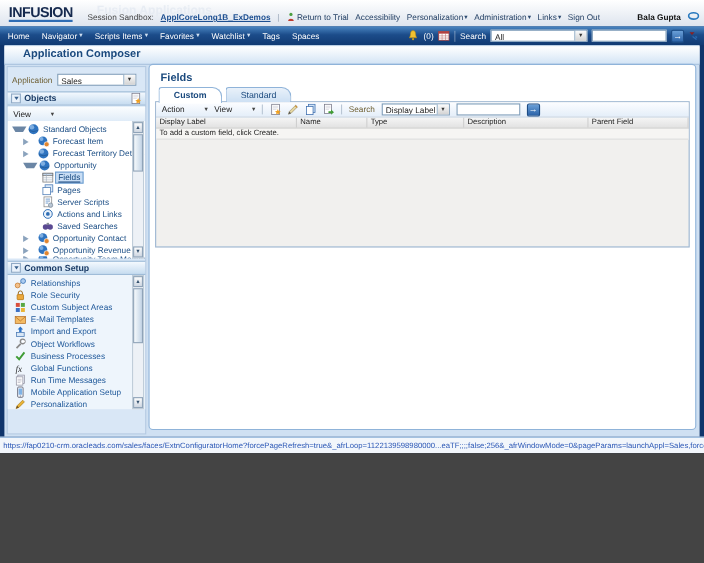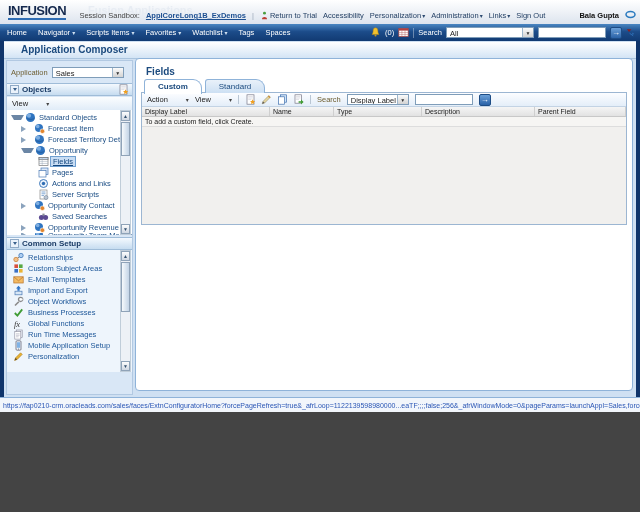--- a/index.html
+++ b/index.html
@@ -316,58 +316,58 @@
                 <rect x="3" y="1" width="7" height="6.5" fill="#dce9f8" stroke="#4a7ab5" stroke-width=".7"></rect>
                 <rect x="1" y="3.5" width="7" height="6.5" fill="#fff" stroke="#4a7ab5" stroke-width=".7"></rect>
               </svg>
             </span>
             <span class="tlabel">Pages</span>
           </div>
           <div class="trow" style="padding-left: 24px;">
             <span class="tw"></span>
             <span class="ic">
               <svg viewBox="0 0 11 11">
-                <circle cx="5.5" cy="5.5" r="4" fill="#eaf2fb" stroke="#2e6db4" stroke-width=".9"></circle>
-                <circle cx="5.5" cy="5.5" r="1.7" fill="#2e6db4"></circle>
-              </svg>
-            </span>
-            <span class="tlabel">Actions and Links</span>
-          </div>
-          <div class="trow" style="padding-left: 24px;">
-            <span class="tw"></span>
-            <span class="ic">
-              <svg viewBox="0 0 11 11">
                 <rect x="2" y="1" width="7" height="9" fill="#fff" stroke="#888" stroke-width=".7"></rect>
                 <path d="M3.5 3 H7.5 M3.5 4.8 H7.5 M3.5 6.6 H6" stroke="#2e6db4" stroke-width=".6"></path>
                 <circle cx="8" cy="8.5" r="2" fill="#b9c6d4" stroke="#667788" stroke-width=".5"></circle>
               </svg>
             </span>
             <span class="tlabel">Server Scripts</span>
           </div>
+          <div class="trow" style="padding-left: 24px;">
+            <span class="tw"></span>
+            <span class="ic">
+              <svg viewBox="0 0 11 11">
+                <circle cx="5.5" cy="5.5" r="4" fill="#eaf2fb" stroke="#2e6db4" stroke-width=".9"></circle>
+                <circle cx="5.5" cy="5.5" r="1.7" fill="#2e6db4"></circle>
+              </svg>
+            </span>
+            <span class="tlabel">Actions and Links</span>
+          </div>
+          <div class="trow" style="padding-left: 24px;">
+            <span class="tw"></span>
+            <span class="ic">
+              <svg viewBox="0 0 11 11">
+                <rect x="4.4" y="2.6" width="2.2" height="3" fill="#8a8f98"></rect>
+                <circle cx="3.4" cy="6.4" r="2.5" fill="#5b4a92"></circle>
+                <circle cx="7.6" cy="6.4" r="2.5" fill="#5b4a92"></circle>
+              </svg>
+            </span>
+            <span class="tlabel">Saved Searches</span>
+          </div>
           <div class="trow" style="padding-left: 14px;">
             <span class="tw col"></span>
             <span class="ic">
               <svg viewBox="0 0 11 11">
                 <circle cx="5" cy="5" r="4" fill="#2f74c0"></circle>
                 <circle cx="3.7" cy="3.4" r="1.8" fill="#8cb8e6" opacity=".85"></circle>
                 <circle cx="8.4" cy="8.2" r="2.3" fill="#e2862f" stroke="#fff" stroke-width=".6"></circle>
               </svg>
             </span>
             <span class="tlabel">Opportunity Contact</span>
-          </div>
-          <div class="trow" style="padding-left: 24px;">
-            <span class="tw"></span>
-            <span class="ic">
-              <svg viewBox="0 0 11 11">
-                <rect x="4.4" y="2.6" width="2.2" height="3" fill="#8a8f98"></rect>
-                <circle cx="3.4" cy="6.4" r="2.5" fill="#5b4a92"></circle>
-                <circle cx="7.6" cy="6.4" r="2.5" fill="#5b4a92"></circle>
-              </svg>
-            </span>
-            <span class="tlabel">Saved Searches</span>
           </div>
           <div class="trow" style="padding-left: 14px;">
             <span class="tw col"></span>
             <span class="ic">
               <svg viewBox="0 0 11 11">
                 <circle cx="5" cy="5" r="4" fill="#2f74c0"></circle>
                 <circle cx="3.7" cy="3.4" r="1.8" fill="#8cb8e6" opacity=".85"></circle>
                 <circle cx="8.4" cy="8.2" r="2.3" fill="#e2862f" stroke="#fff" stroke-width=".6"></circle>
               </svg>
             </span>
@@ -401,20 +401,29 @@
       <div class="cslist" id="cslist">
           <div class="csrow">
             <span class="ic">
               <svg viewBox="0 0 11 11">
                 <path d="M4.5 6.3 L6.5 4.7" stroke="#666" stroke-width=".8"></path>
                 <circle cx="3" cy="7.5" r="2.2" fill="#f2c08a" stroke="#c97b2d" stroke-width=".7"></circle>
                 <circle cx="8" cy="3.5" r="2.2" fill="#aecdf0" stroke="#2e6db4" stroke-width=".7"></circle>
               </svg>
             </span>
             <span>Relationships</span>
+          </div>
+          <div class="csrow">
+            <span class="ic">
+              <svg viewBox="0 0 11 11">
+                <path d="M3.6 4.8 V3.4 a1.9 1.9 0 0 1 3.8 0 V4.8" fill="none" stroke="#9a6a1f" stroke-width=".9"></path>
+                <rect x="2.6" y="4.8" width="5.8" height="4.6" rx=".6" fill="#eca93d" stroke="#b57714" stroke-width=".7"></rect>
+              </svg>
+            </span>
+            <span>Role Security</span>
           </div>
           <div class="csrow">
             <span class="ic">
               <svg viewBox="0 0 11 11">
                 <rect x="1.4" y="1.4" width="3.6" height="3.6" fill="#d94f3d"></rect>
                 <rect x="6" y="1.4" width="3.6" height="3.6" fill="#58a843"></rect>
                 <rect x="1.4" y="6" width="3.6" height="3.6" fill="#3a6fc4"></rect>
                 <rect x="6" y="6" width="3.6" height="3.6" fill="#e9b435"></rect>
               </svg>
             </span>

